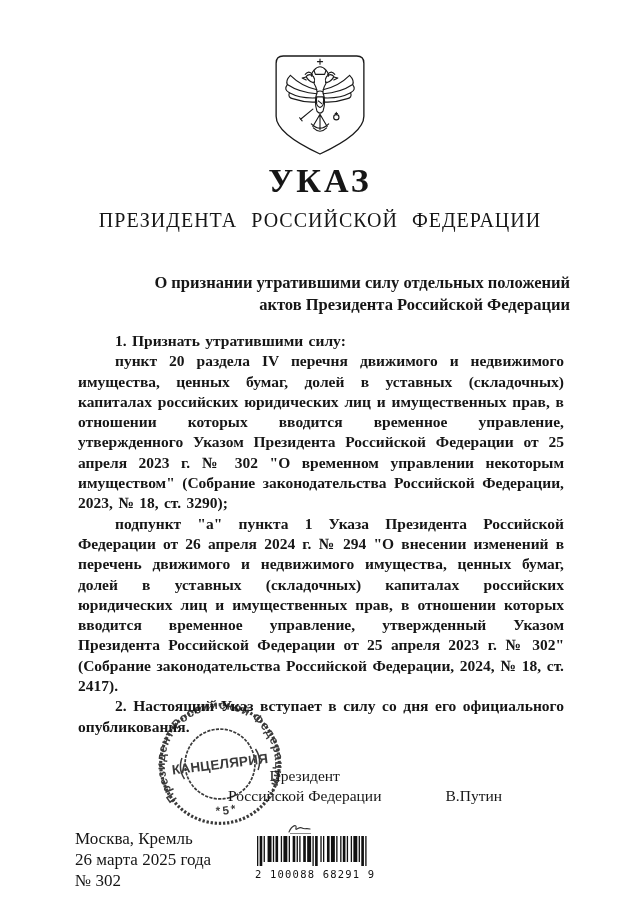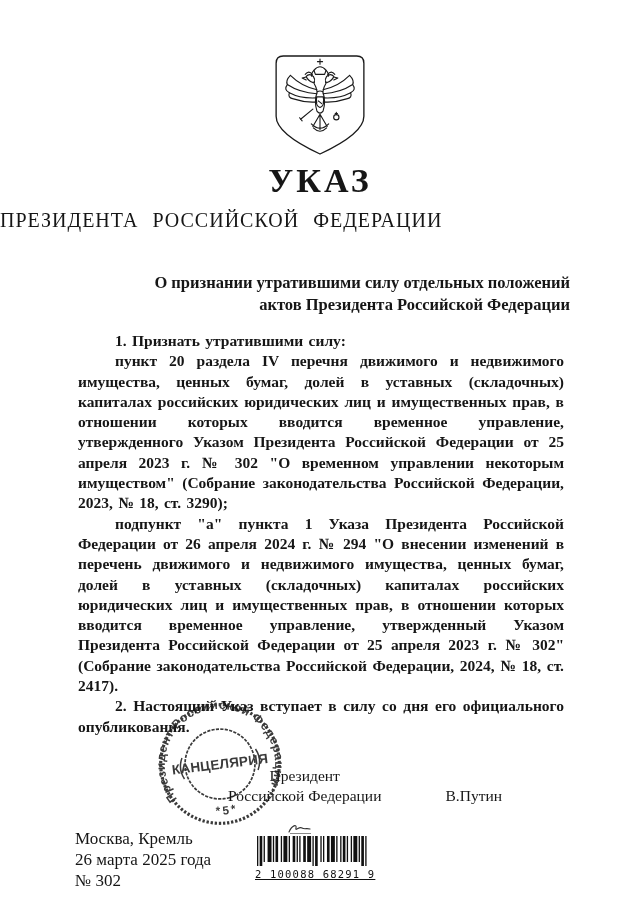--- a/index.html
+++ b/index.html
@@ -10,21 +10,21 @@
     overflow:hidden;
   }
   .emblem{position:absolute;top:55px;left:50%;transform:translateX(-50%);}
   .emblem svg{display:block;}
   .title{
     position:absolute;top:162px;left:0;width:100%;
     text-align:center;font-size:34px;letter-spacing:3px;font-weight:700;
   }
   .issuer{
     position:absolute;top:209px;left:0;width:100%;
-    text-align:left;font-size:20px;letter-spacing:1px;word-spacing:8px;
+    text-align:center;font-size:20px;letter-spacing:1px;word-spacing:8px;
   }
   .subject{
     position:absolute;top:272px;left:70px;width:500px;
     text-align:right;font-weight:bold;font-size:16.5px;line-height:22px;
   }
   .body{
     position:absolute;top:331px;left:78px;width:486px;
     font-size:15.5px;line-height:20.3px;text-align:justify;word-spacing:1.5px;font-weight:bold;
   }
   .body p{margin:0;text-indent:37px;}
@@ -45,21 +45,21 @@
   .footer div{white-space:nowrap;}
   .barcode{
     position:absolute;top:820px;left:255px;width:118px;
   }
   .penmark{position:absolute;top:2px;left:32px;}
   .bars{display:block;margin-top:16px;}
   .bars rect{fill:#111;}
   .bc-digits{
     margin-top:1px;text-align:left;
     font-family:"DejaVu Sans Mono", monospace;
-    font-size:10.5px;letter-spacing:1.2px;color:#111;white-space:nowrap;text-decoration:underline;
+    font-size:10.5px;letter-spacing:1.2px;color:#111;white-space:nowrap;
   }
 </style>
 </head>
 <body>
 
 <div class="page">
 
   <div class="emblem">
     <svg width="90" height="100" viewBox="0 0 88 98" fill="none" stroke="#1a1a1a" stroke-width="1.1" stroke-linecap="round" stroke-linejoin="round">
 

